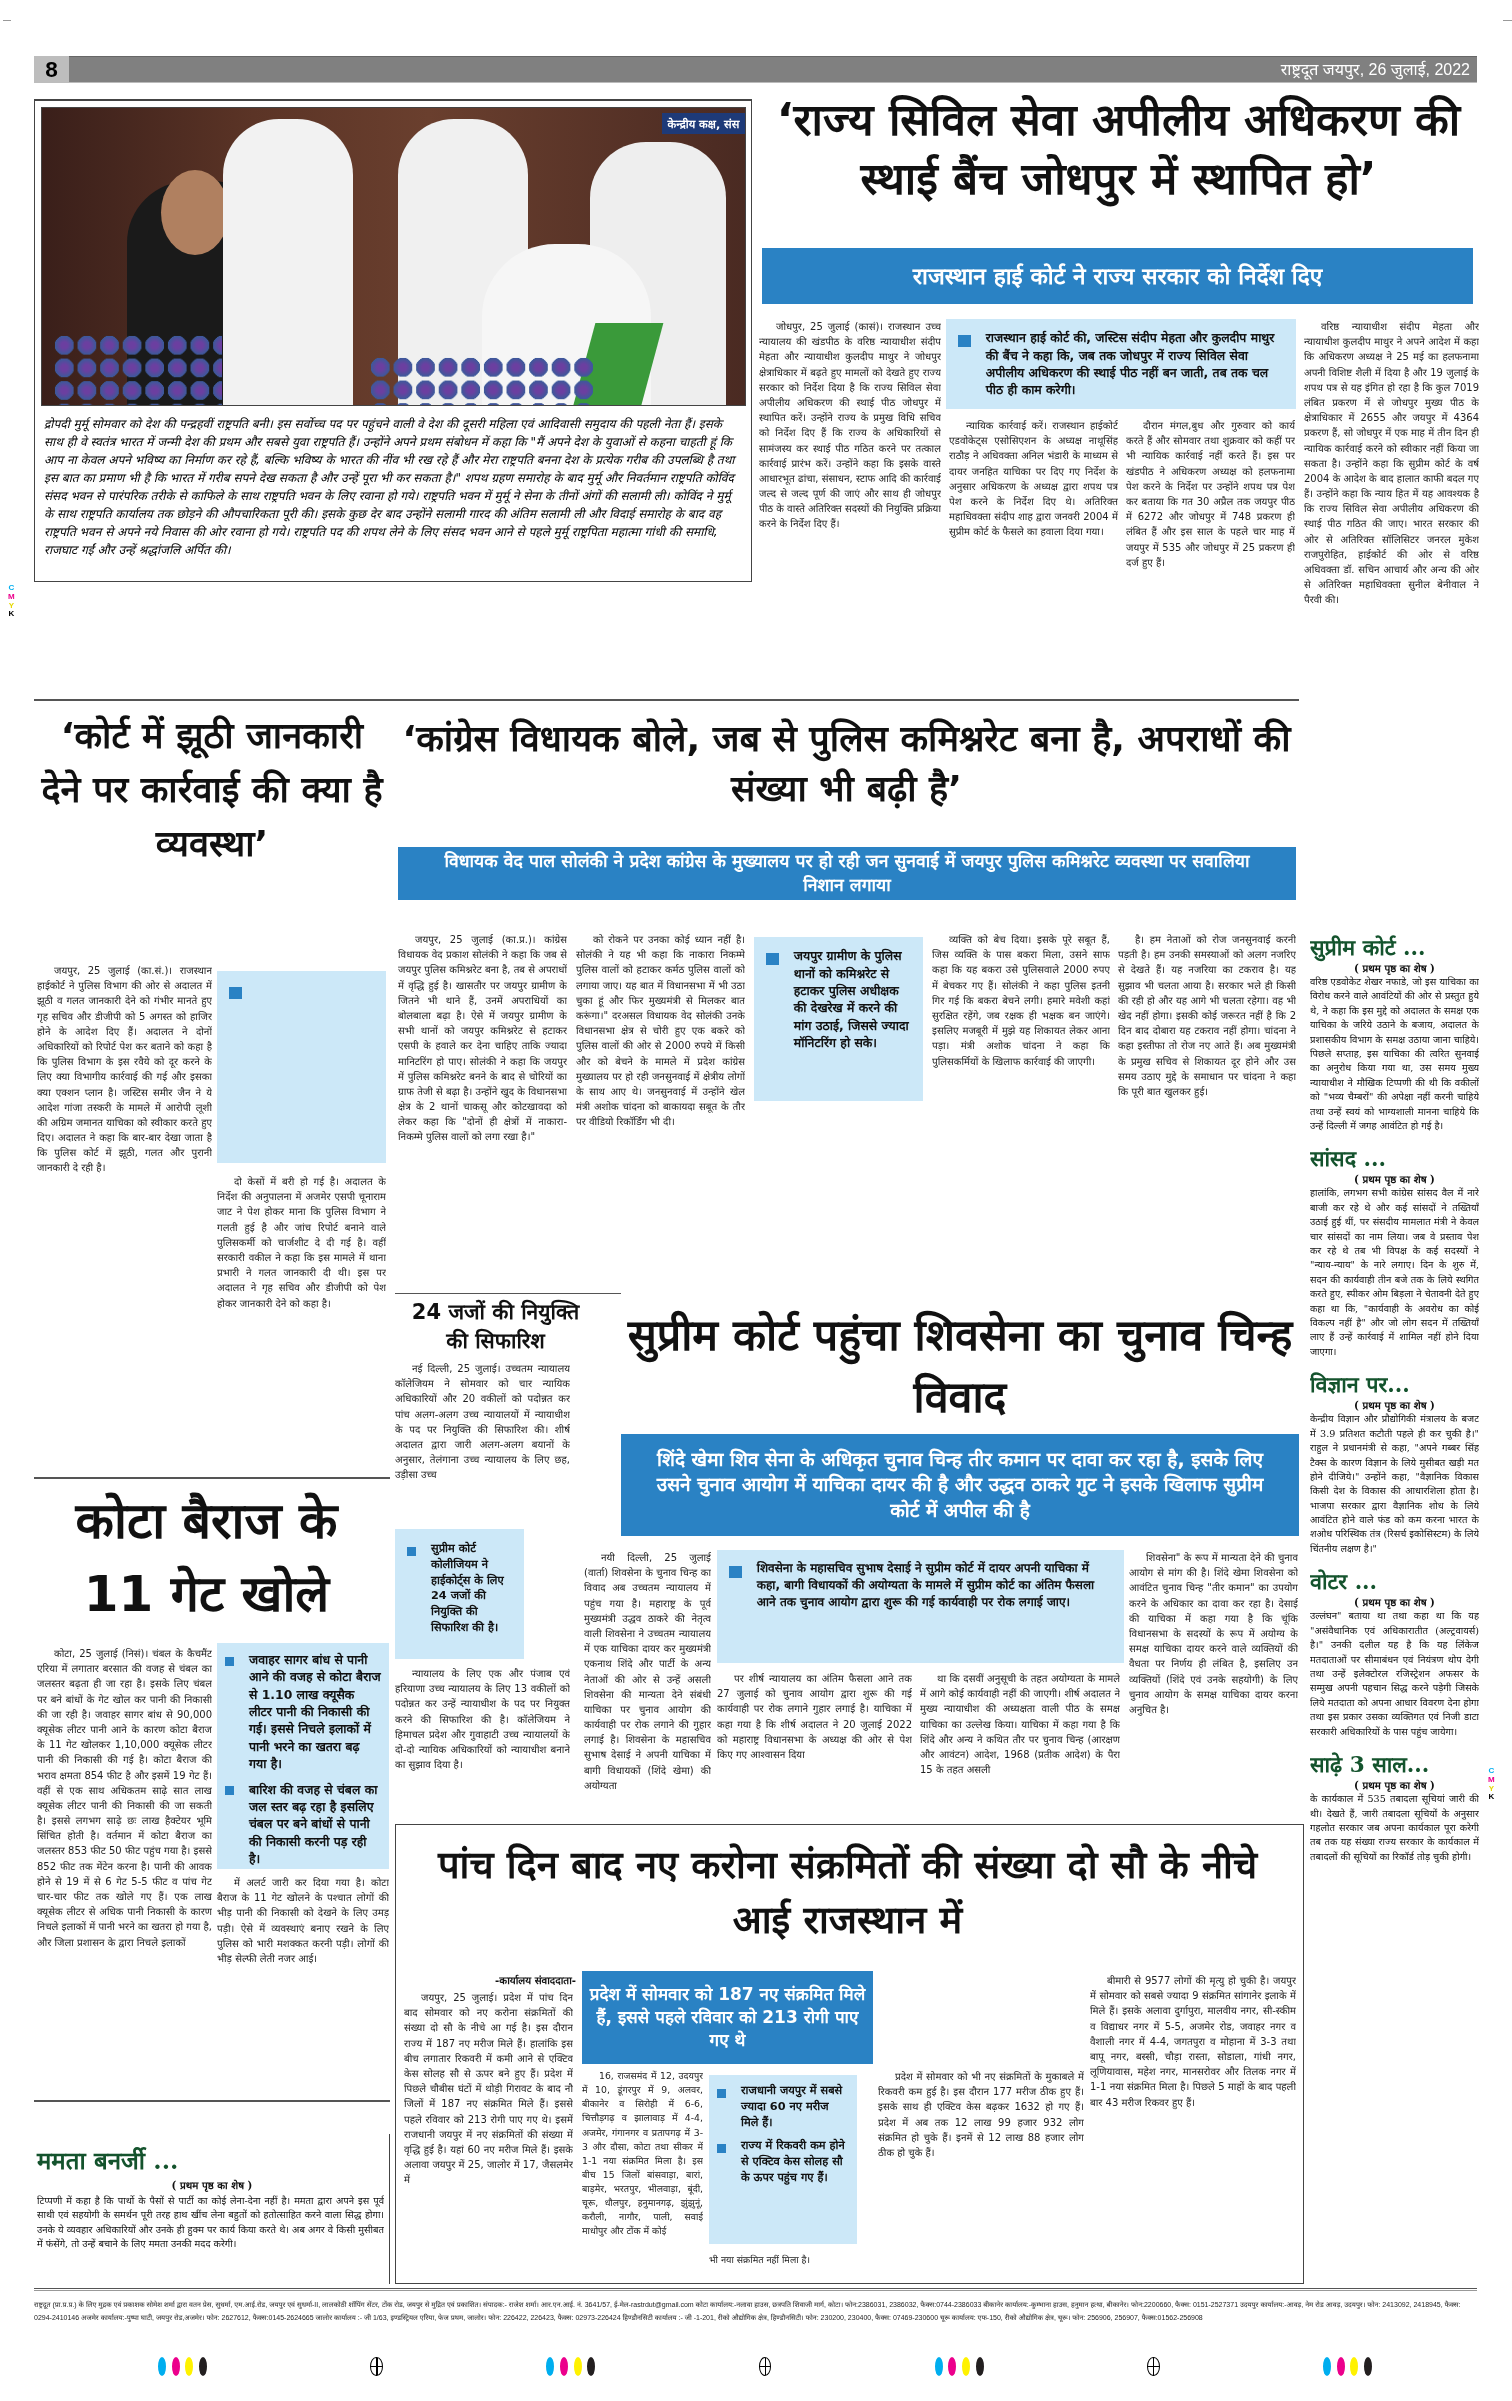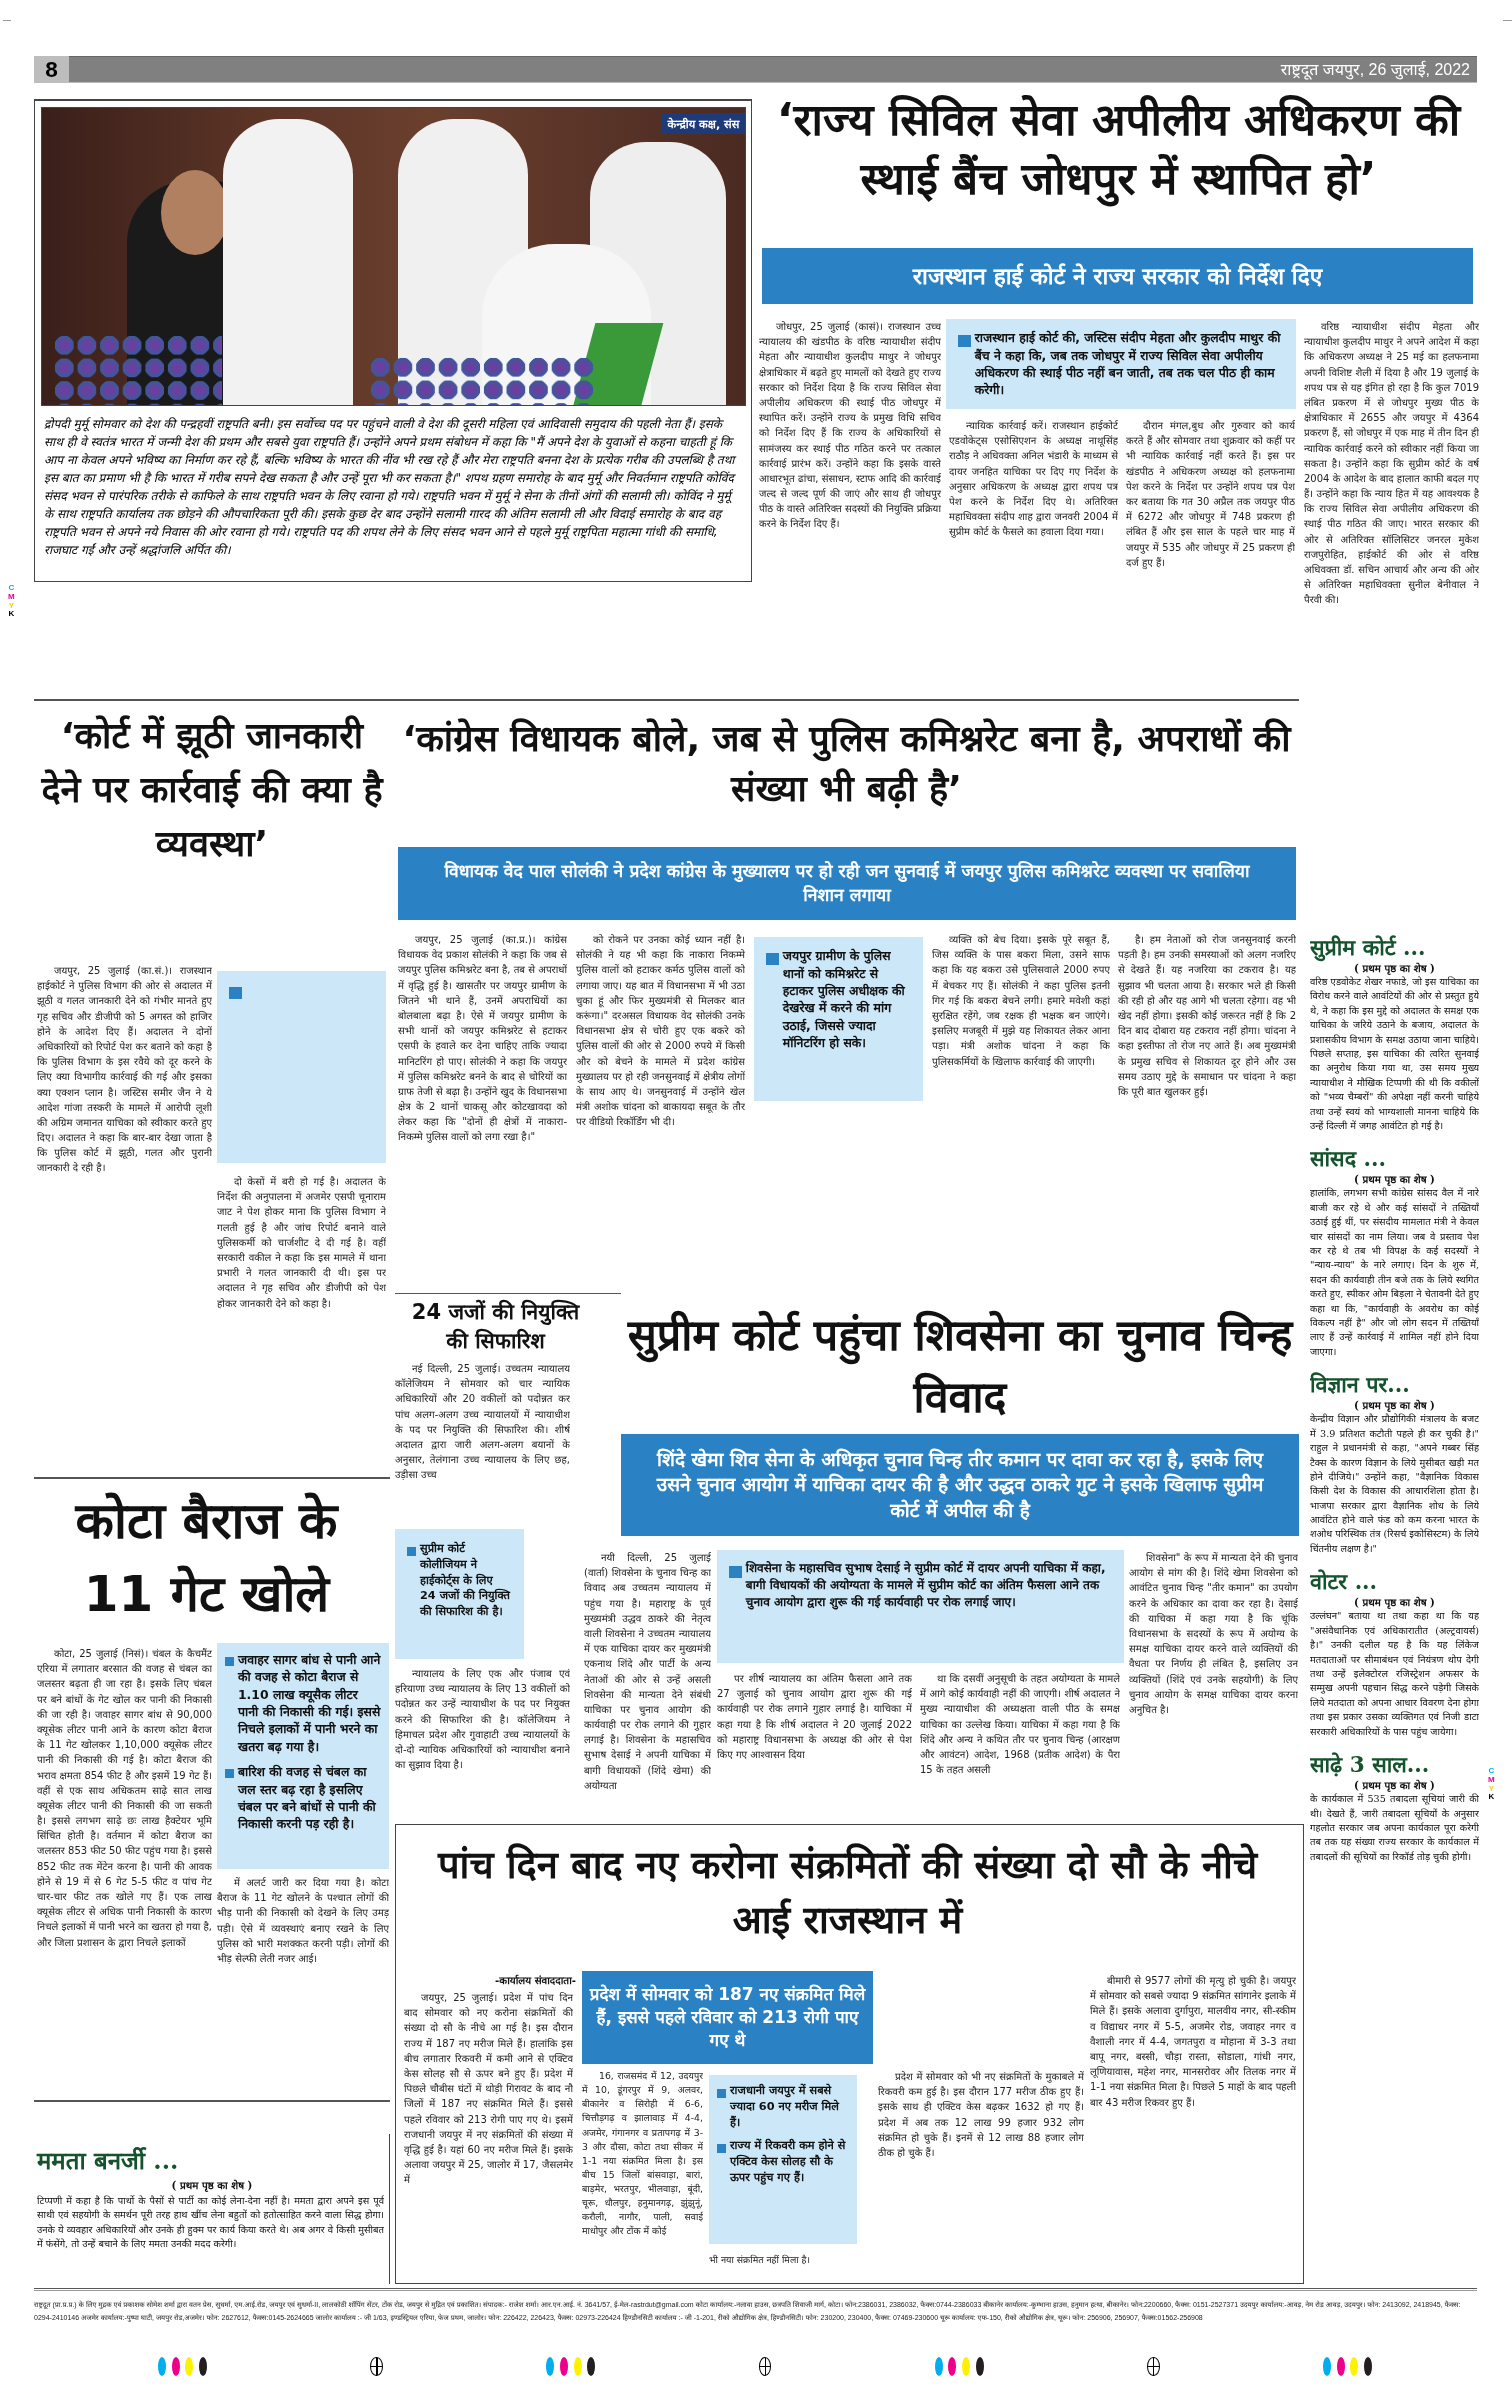--- a/index.html
+++ b/index.html
@@ -6,21 +6,21 @@
 body{width:1512px;height:2401px;background:#fff;font-family:"DejaVu Sans","Liberation Sans",sans-serif;color:#111;position:relative;overflow:hidden}
 .abs{position:absolute}
 .pagebar{left:34px;top:56px;width:1443px;height:27px;background:#808080;border-top:1.7px solid #666;border-bottom:1.7px solid #bbb}
 .pagenum{left:34px;top:56px;width:35px;height:27px;background:#bdbdbd;color:#000;font-size:22.6px;font-weight:bold;text-align:center;line-height:27px;font-family:"Liberation Sans",sans-serif}
 .pagedate{right:42px;top:56px;height:27px;line-height:27px;color:#fff;font-size:16px;font-family:"Liberation Sans",sans-serif}
 .headline{font-weight:bold;color:#111;text-align:center;font-family:"DejaVu Sans",sans-serif;line-height:1.25}
 .deck{background:#2a82c4;color:#fff;font-weight:bold;text-align:center;font-family:"DejaVu Sans",sans-serif;display:flex;align-items:center;justify-content:center;line-height:1.35}
 .body{font-size:10px;line-height:1.52;text-align:justify;font-family:"DejaVu Sans",sans-serif;overflow:hidden;color:#222}
 .body p{text-indent:17px}
 .pull{background:#cce8f8;font-weight:bold;color:#111;font-family:"DejaVu Sans",sans-serif;line-height:1.4;padding:10.2px 11.3px 10.2px 12.4px;overflow:hidden}
-.pull .item{display:flex;gap:4px;margin-bottom:8px}
+.pull .item{display:flex;gap:15px;margin-bottom:8px}
 .pull .sq{flex:0 0 12.4px;height:12.4px;background:#2a82c4;margin-top:5.6px}
 .photo{left:34px;top:102px;width:717px;height:305px;border:1.1px solid #444;overflow:hidden;background:#4a2a22}
 .cap{font-style:italic;font-size:12px;line-height:1.5;color:#000000;font-family:"DejaVu Sans",sans-serif}
 .rule{background:#555}
 .sidehead{font-weight:bold;font-size:21.5px;font-family:"DejaVu Serif",serif;color:#14532d}
 .sidesub{text-align:center;font-weight:bold;font-size:10.2px;font-family:"DejaVu Serif",serif}
 .sidebody{font-size:9.6px;line-height:1.5;text-align:justify;font-family:"DejaVu Serif",serif}
 .footer{left:34px;top:2298px;width:1443px;font-size:7px;line-height:1.9;color:#222;font-family:"Liberation Sans",sans-serif}
 .reg{width:8px;height:19px;border-radius:50%;display:inline-block}
 .crossmark{width:12.4px;height:19px;border:1.1px solid #000;border-radius:50%;display:inline-block;position:relative}
@@ -83,21 +83,21 @@
 <div class="abs pull" style="left:217px;top:971px;width:169px;height:192px;font-size:13px">
   <div class="item">
       <span class="sq"></span>
     </div>
 </div>
 <div class="abs body" style="left:217px;top:1174px;width:169px;height:296px">
     <p>दो केसों में बरी हो गई है। अदालत के निर्देश की अनुपालना में अजमेर एसपी चूनाराम जाट ने पेश होकर माना कि पुलिस विभाग ने गलती हुई है और जांच रिपोर्ट बनाने वाले पुलिसकर्मी को चार्जशीट दे दी गई है। वहीं सरकारी वकील ने कहा कि इस मामले में थाना प्रभारी ने गलत जानकारी दी थी। इस पर अदालत ने गृह सचिव और डीजीपी को पेश होकर जानकारी देने को कहा है।</p>
   </div>
 
 <div class="abs headline" style="left:395px;top:714px;width:903px;font-size:36px;line-height:1.4">‘कांग्रेस विधायक बोले, जब से पुलिस कमिश्नरेट बना है, अपराधों की संख्या भी बढ़ी है’</div>
-<div class="abs deck" style="left:398px;top:847px;width:898px;height:73px;font-size:17.5px;padding:0 34px">विधायक वेद पाल सोलंकी ने प्रदेश कांग्रेस के मुख्यालय पर हो रही जन सुनवाई में जयपुर पुलिस कमिश्नरेट व्यवस्था पर सवालिया निशान लगाया</div>
+<div class="abs deck" style="left:398px;top:847px;width:898px;height:53px;font-size:17.5px;padding:0 34px">विधायक वेद पाल सोलंकी ने प्रदेश कांग्रेस के मुख्यालय पर हो रही जन सुनवाई में जयपुर पुलिस कमिश्नरेट व्यवस्था पर सवालिया निशान लगाया</div>
 <div class="abs body" style="left:398px;top:932px;width:169px;height:367px">
     <p>जयपुर, 25 जुलाई (का.प्र.)। कांग्रेस विधायक वेद प्रकाश सोलंकी ने कहा कि जब से जयपुर पुलिस कमिश्नरेट बना है, तब से अपराधों में वृद्धि हुई है। खासतौर पर जयपुर ग्रामीण के जितने भी थाने हैं, उनमें अपराधियों का बोलबाला बढ़ा है। ऐसे में जयपुर ग्रामीण के सभी थानों को जयपुर कमिश्नरेट से हटाकर एसपी के हवाले कर देना चाहिए ताकि ज्यादा मानिटरिंग हो पाए। सोलंकी ने कहा कि जयपुर में पुलिस कमिश्नरेट बनने के बाद से चोरियों का ग्राफ तेजी से बढ़ा है। उन्होंने खुद के विधानसभा क्षेत्र के 2 थानों चाकसू और कोटखावदा को लेकर कहा कि "दोनों ही क्षेत्रों में नाकारा-निकम्मे पुलिस वालों को लगा रखा है।"</p>
   </div>
 <div class="abs body" style="left:576px;top:932px;width:169px;height:367px">
     <p>को रोकने पर उनका कोई ध्यान नहीं है। सोलंकी ने यह भी कहा कि नाकारा निकम्मे पुलिस वालों को हटाकर कर्मठ पुलिस वालों को लगाया जाए। यह बात में विधानसभा में भी उठा चुका हूं और फिर मुख्यमंत्री से मिलकर बात करूंगा।" दरअसल विधायक वेद सोलंकी उनके विधानसभा क्षेत्र से चोरी हुए एक बकरे को पुलिस वालों की ओर से 2000 रुपये में किसी और को बेचने के मामले में प्रदेश कांग्रेस मुख्यालय पर हो रही जनसुनवाई में क्षेत्रीय लोगों के साथ आए थे। जनसुनवाई में उन्होंने खेल मंत्री अशोक चांदना को बाकायदा सबूत के तौर पर वीडियो रिकॉर्डिंग भी दी।</p>
   </div>
 <div class="abs pull" style="left:754px;top:937px;width:169px;height:164px;font-size:12.4px">
   <div class="item">
       <span class="sq"></span>
       <span>जयपुर ग्रामीण के पुलिस थानों को कमिश्नरेट से हटाकर पुलिस अधीक्षक की देखरेख में करने की मांग उठाई, जिससे ज्यादा मॉनिटरिंग हो सके।</span>

